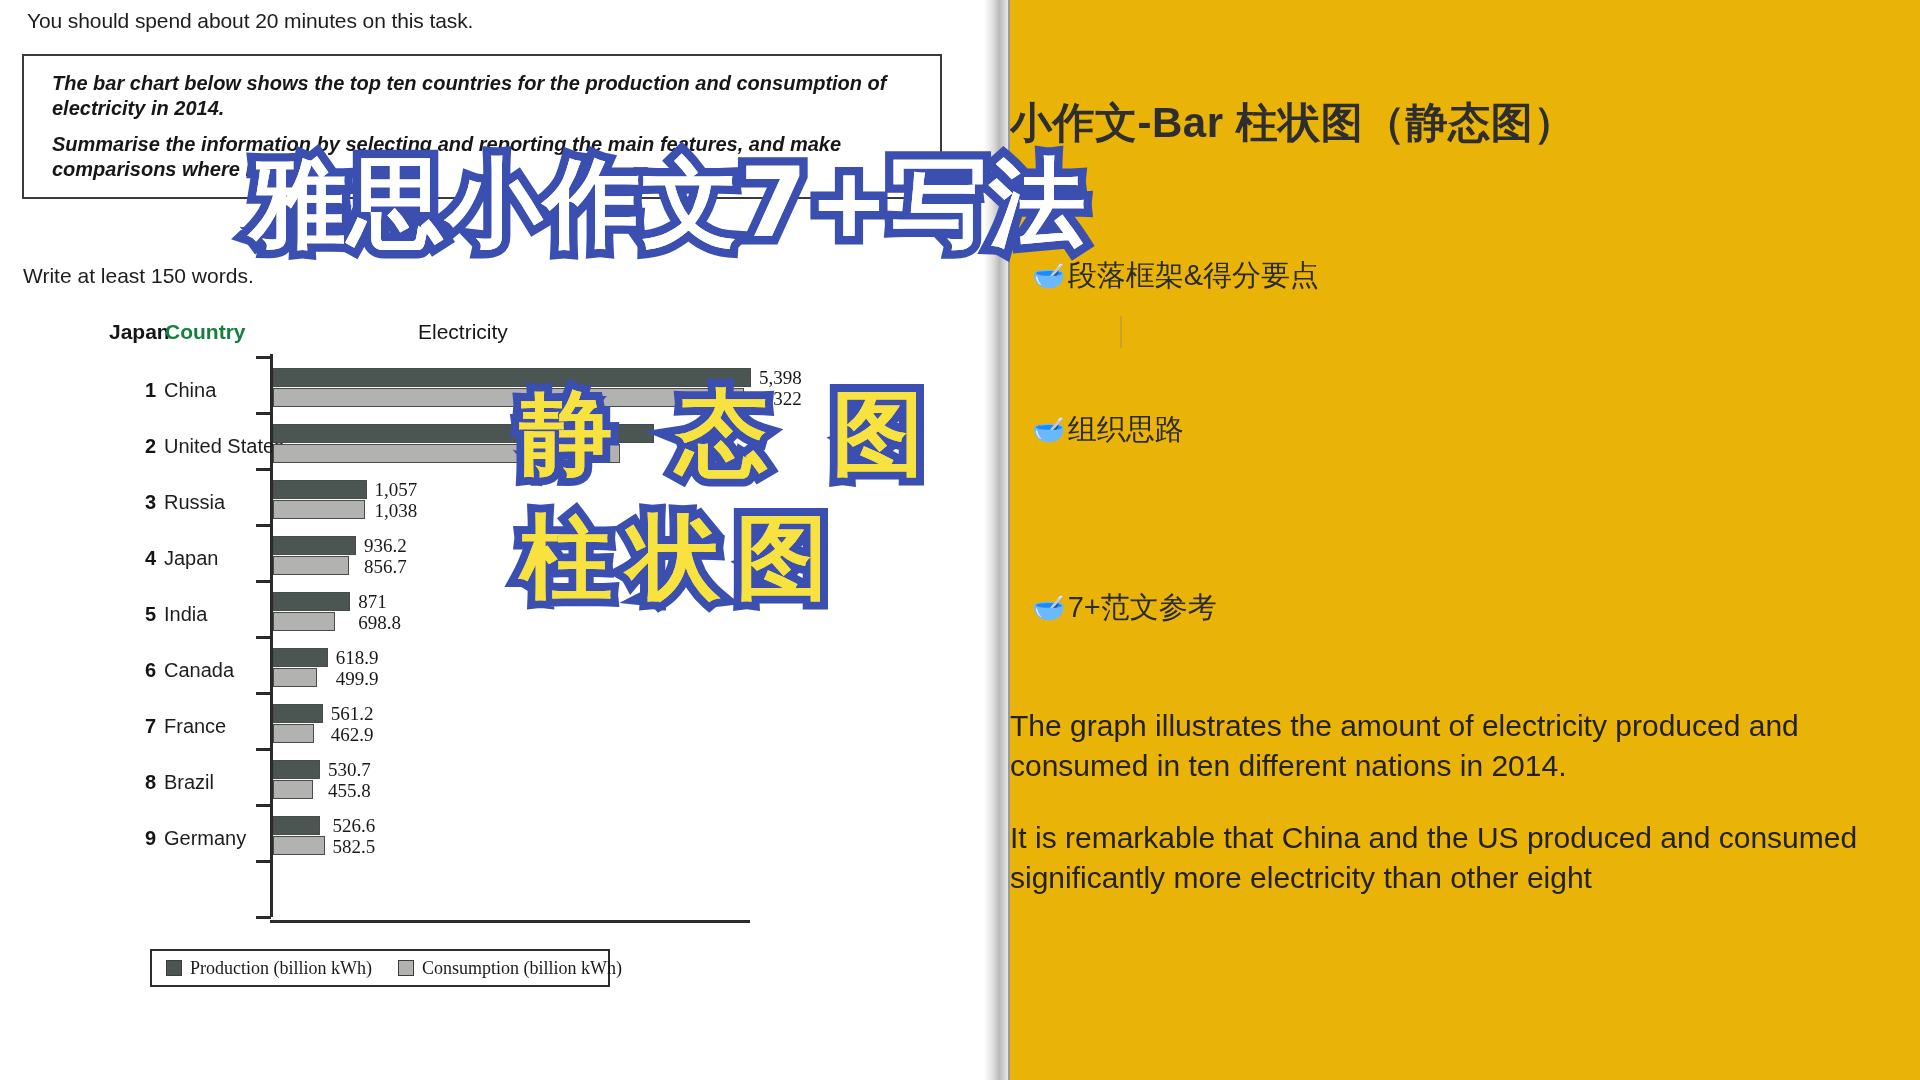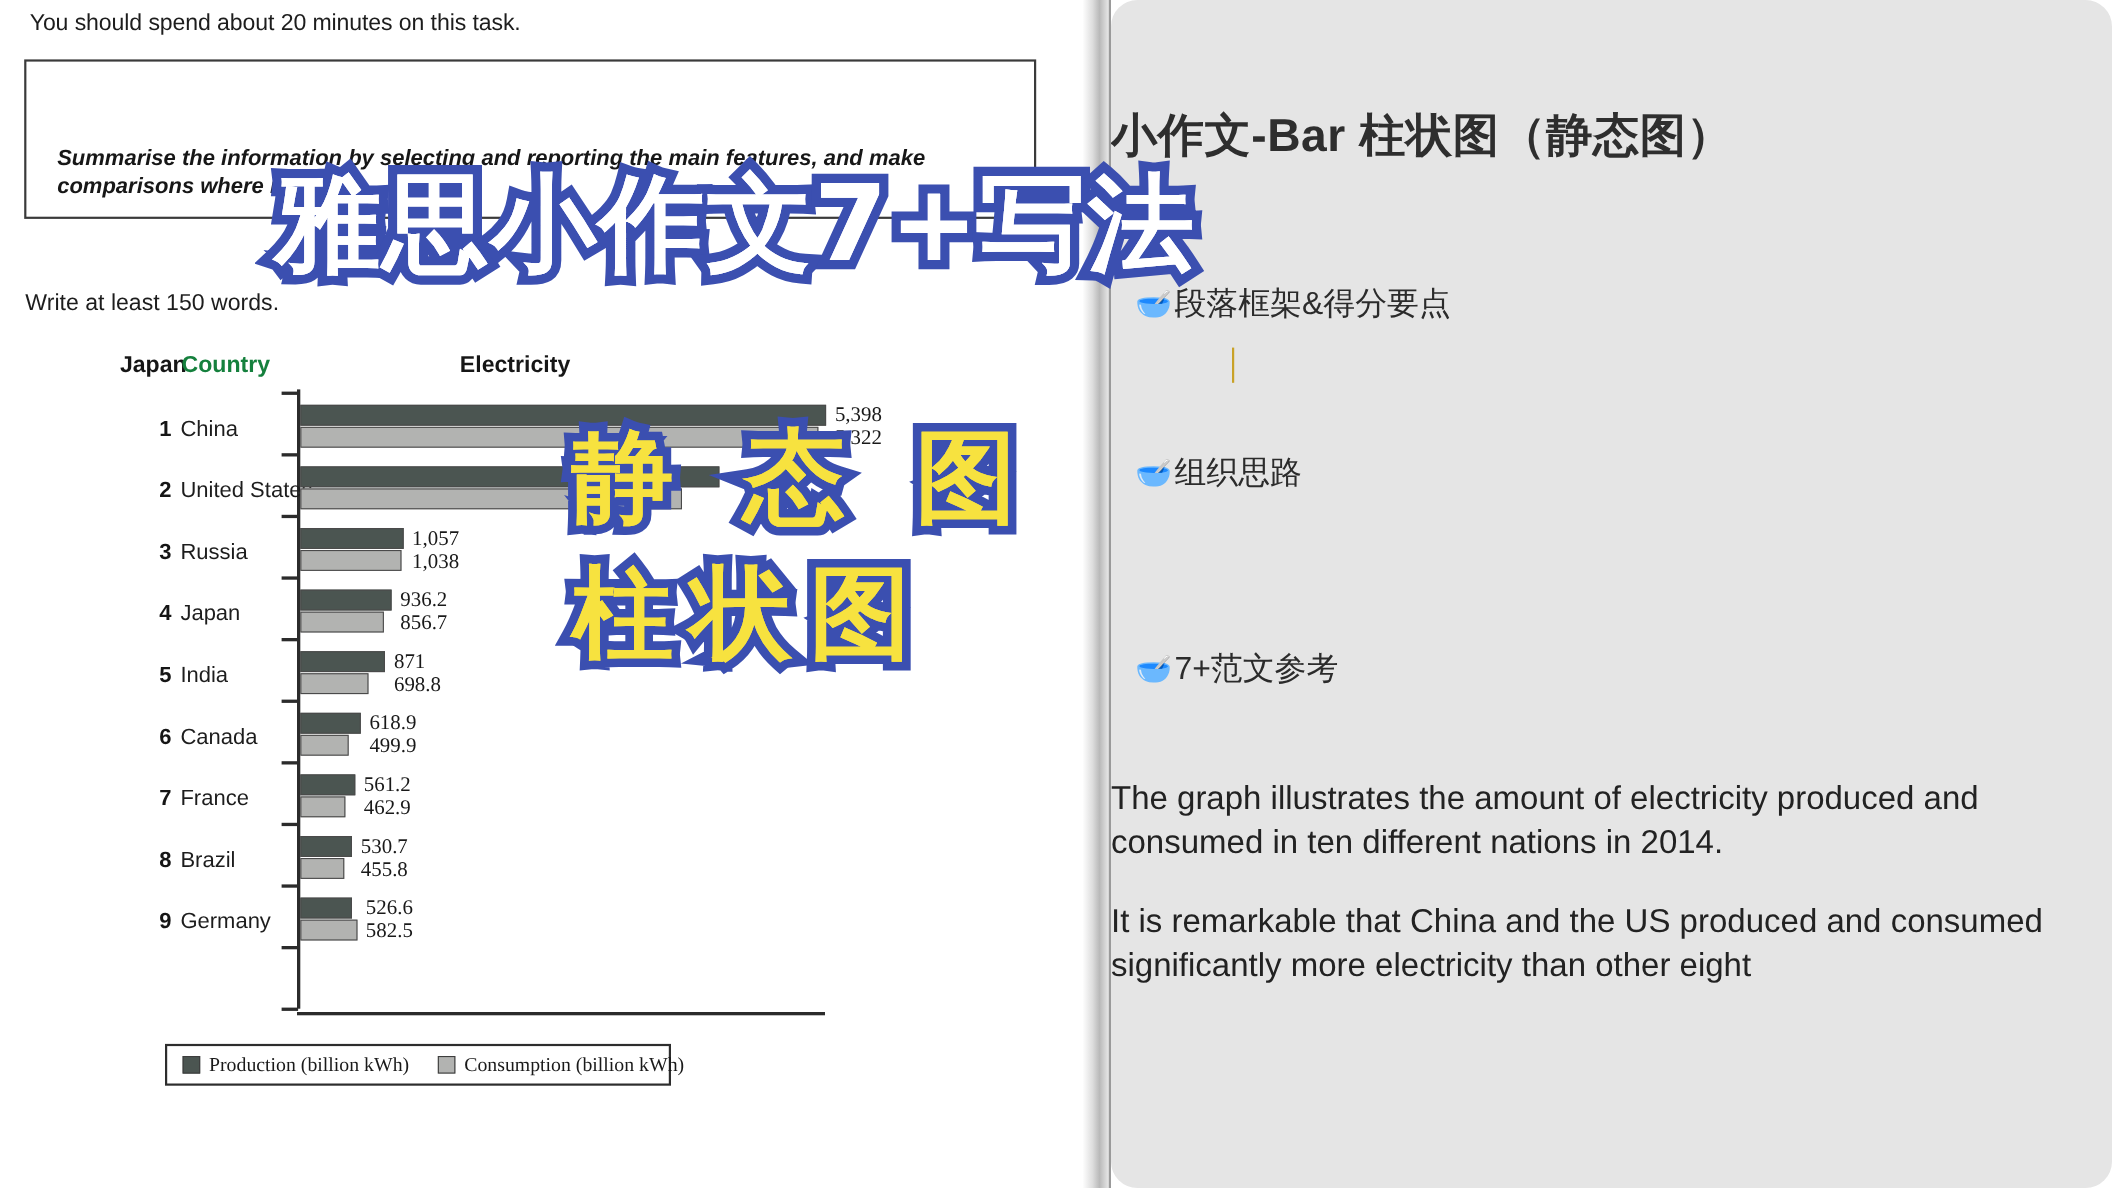--- a/index.html
+++ b/index.html
@@ -69,21 +69,21 @@
   #chart-head-rank {
     position: absolute; left: 9px; top: 0px;
     font-size: 21px; font-weight: bold; color: #161616;
   }
   #chart-head-country {
     position: absolute; left: 65px; top: 0px;
     font-size: 21px; font-weight: bold; color: #15803d;
   }
   #chart-head-electricity {
     position: absolute; left: 318px; top: 0px;
-    font-size: 21px; font-weight: bold; color: #161616;
+    font-size: 21px; font-weight: normal; color: #161616;
   }
   #plot {
     position: absolute;
     left: 0; top: 34px;
     width: 700px; height: 565px;
   }
   #axis-line {
     position: absolute;
     left: 170px; top: 0px;
     width: 3px; height: 563px;
@@ -168,23 +168,22 @@
     left: 1008px; top: 0;
     width: 2px; height: 1080px;
     background: #9a9a9a;
   }
 
   
   #right-page {
     position: absolute;
     left: 1010px; top: 0;
     width: 910px; height: 1080px;
-    background: #e5e5e5;
+    background: #eab308;
     overflow: hidden;
-    border-radius: 24px;
   }
   #doc-title {
     position: absolute;
     left: 0px; top: 95px;
     font-size: 42px;
     font-weight: bold;
     color: #2e2e2e;
     white-space: nowrap;
     letter-spacing: 0.5px;
   }
@@ -279,20 +278,21 @@
 </head>
 <body>
 
 <div id="root">
 
   <div id="left-page">
 
     <div id="instruction-line">You should spend about 20 minutes on this task.</div>
 
     <div id="prompt-box">
+      <div class="prompt-para" id="prompt-p1">The bar chart below shows the top ten countries for the production and consumption of electricity in 2014.</div>
       <div class="prompt-para" id="prompt-p2">Summarise the information by selecting and reporting the main features, and make comparisons where relevant.</div>
     </div>
 
     <div id="words-line">Write at least 150 words.</div>
 
     <div id="chart-block">
       <div id="chart-head-rank">Japan</div>
       <div id="chart-head-country">Country</div>
       <div id="chart-head-electricity">Electricity</div>
 

